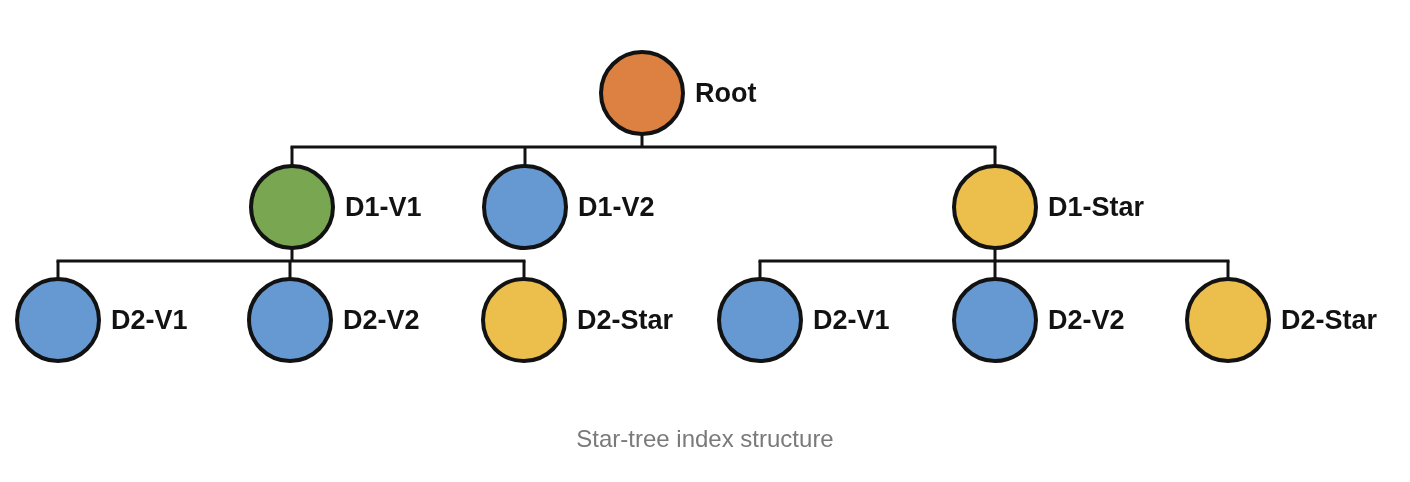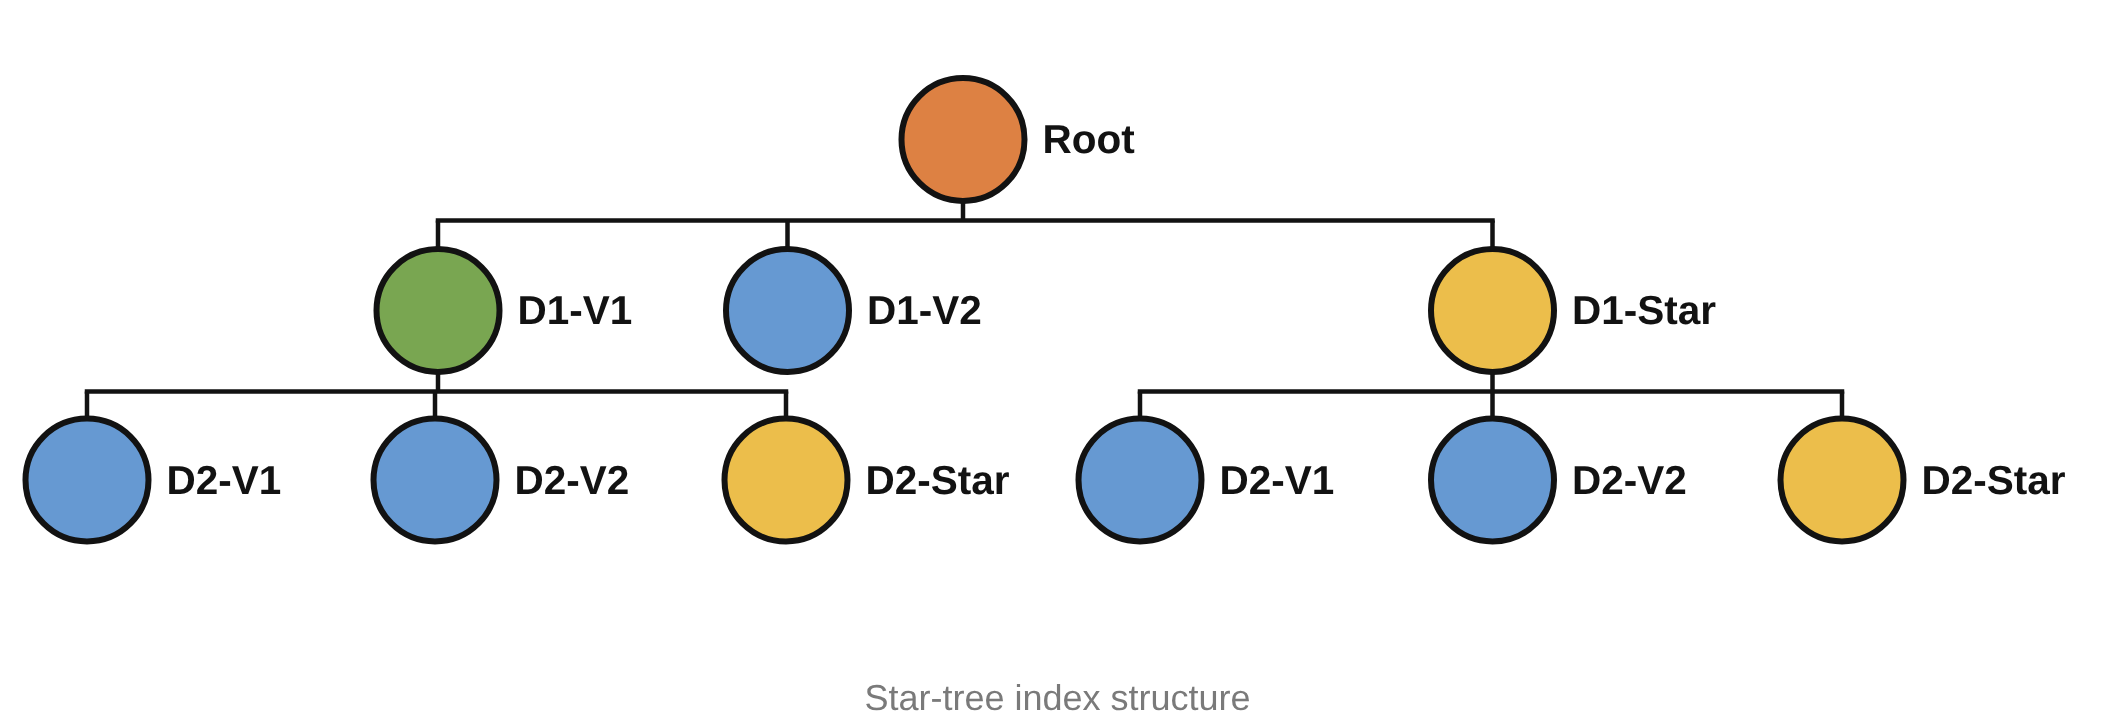--- a/index.html
+++ b/index.html
@@ -20,21 +20,21 @@
     top: 0;
     left: 0;
   }
   .node-label {
     font-family: "Liberation Sans", sans-serif;
     font-size: 27px;
     font-weight: 600;
   }
   .figure-caption {
     position: absolute;
-    top: 452px;
+    top: 425px;
     left: 0;
     width: 100%;
     text-align: center;
     font-size: 24px;
     font-weight: 400;
     line-height: 28px;
   }
 </style>
 </head>
 <body>

